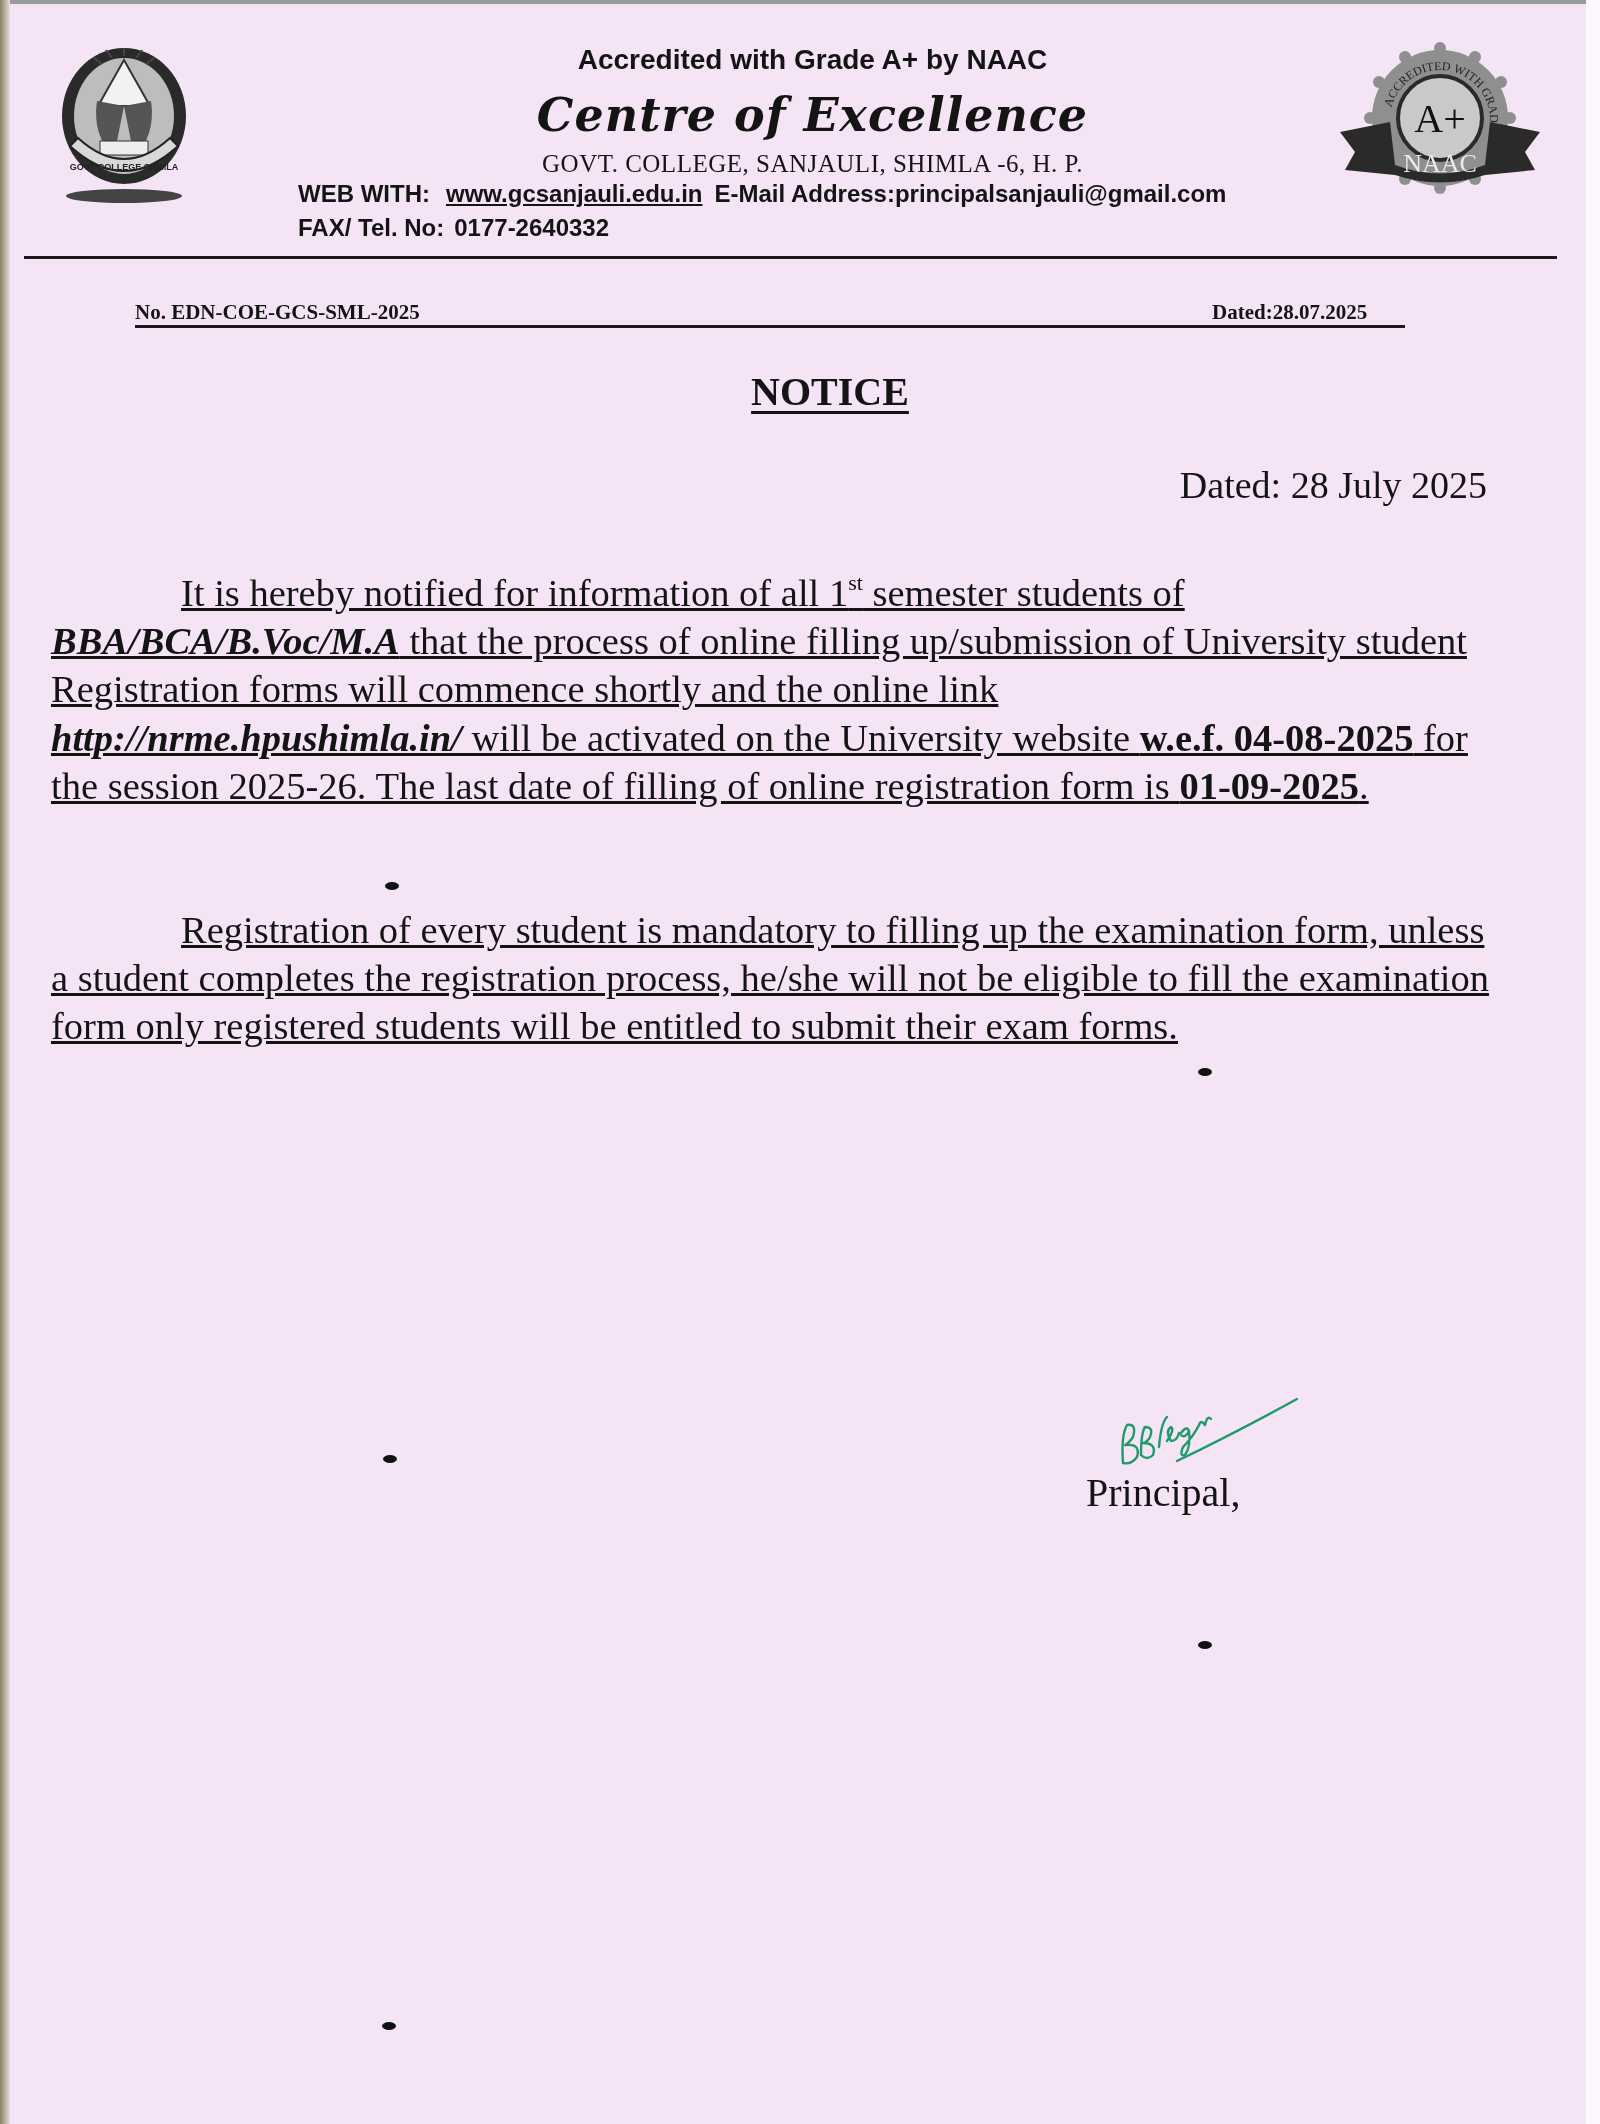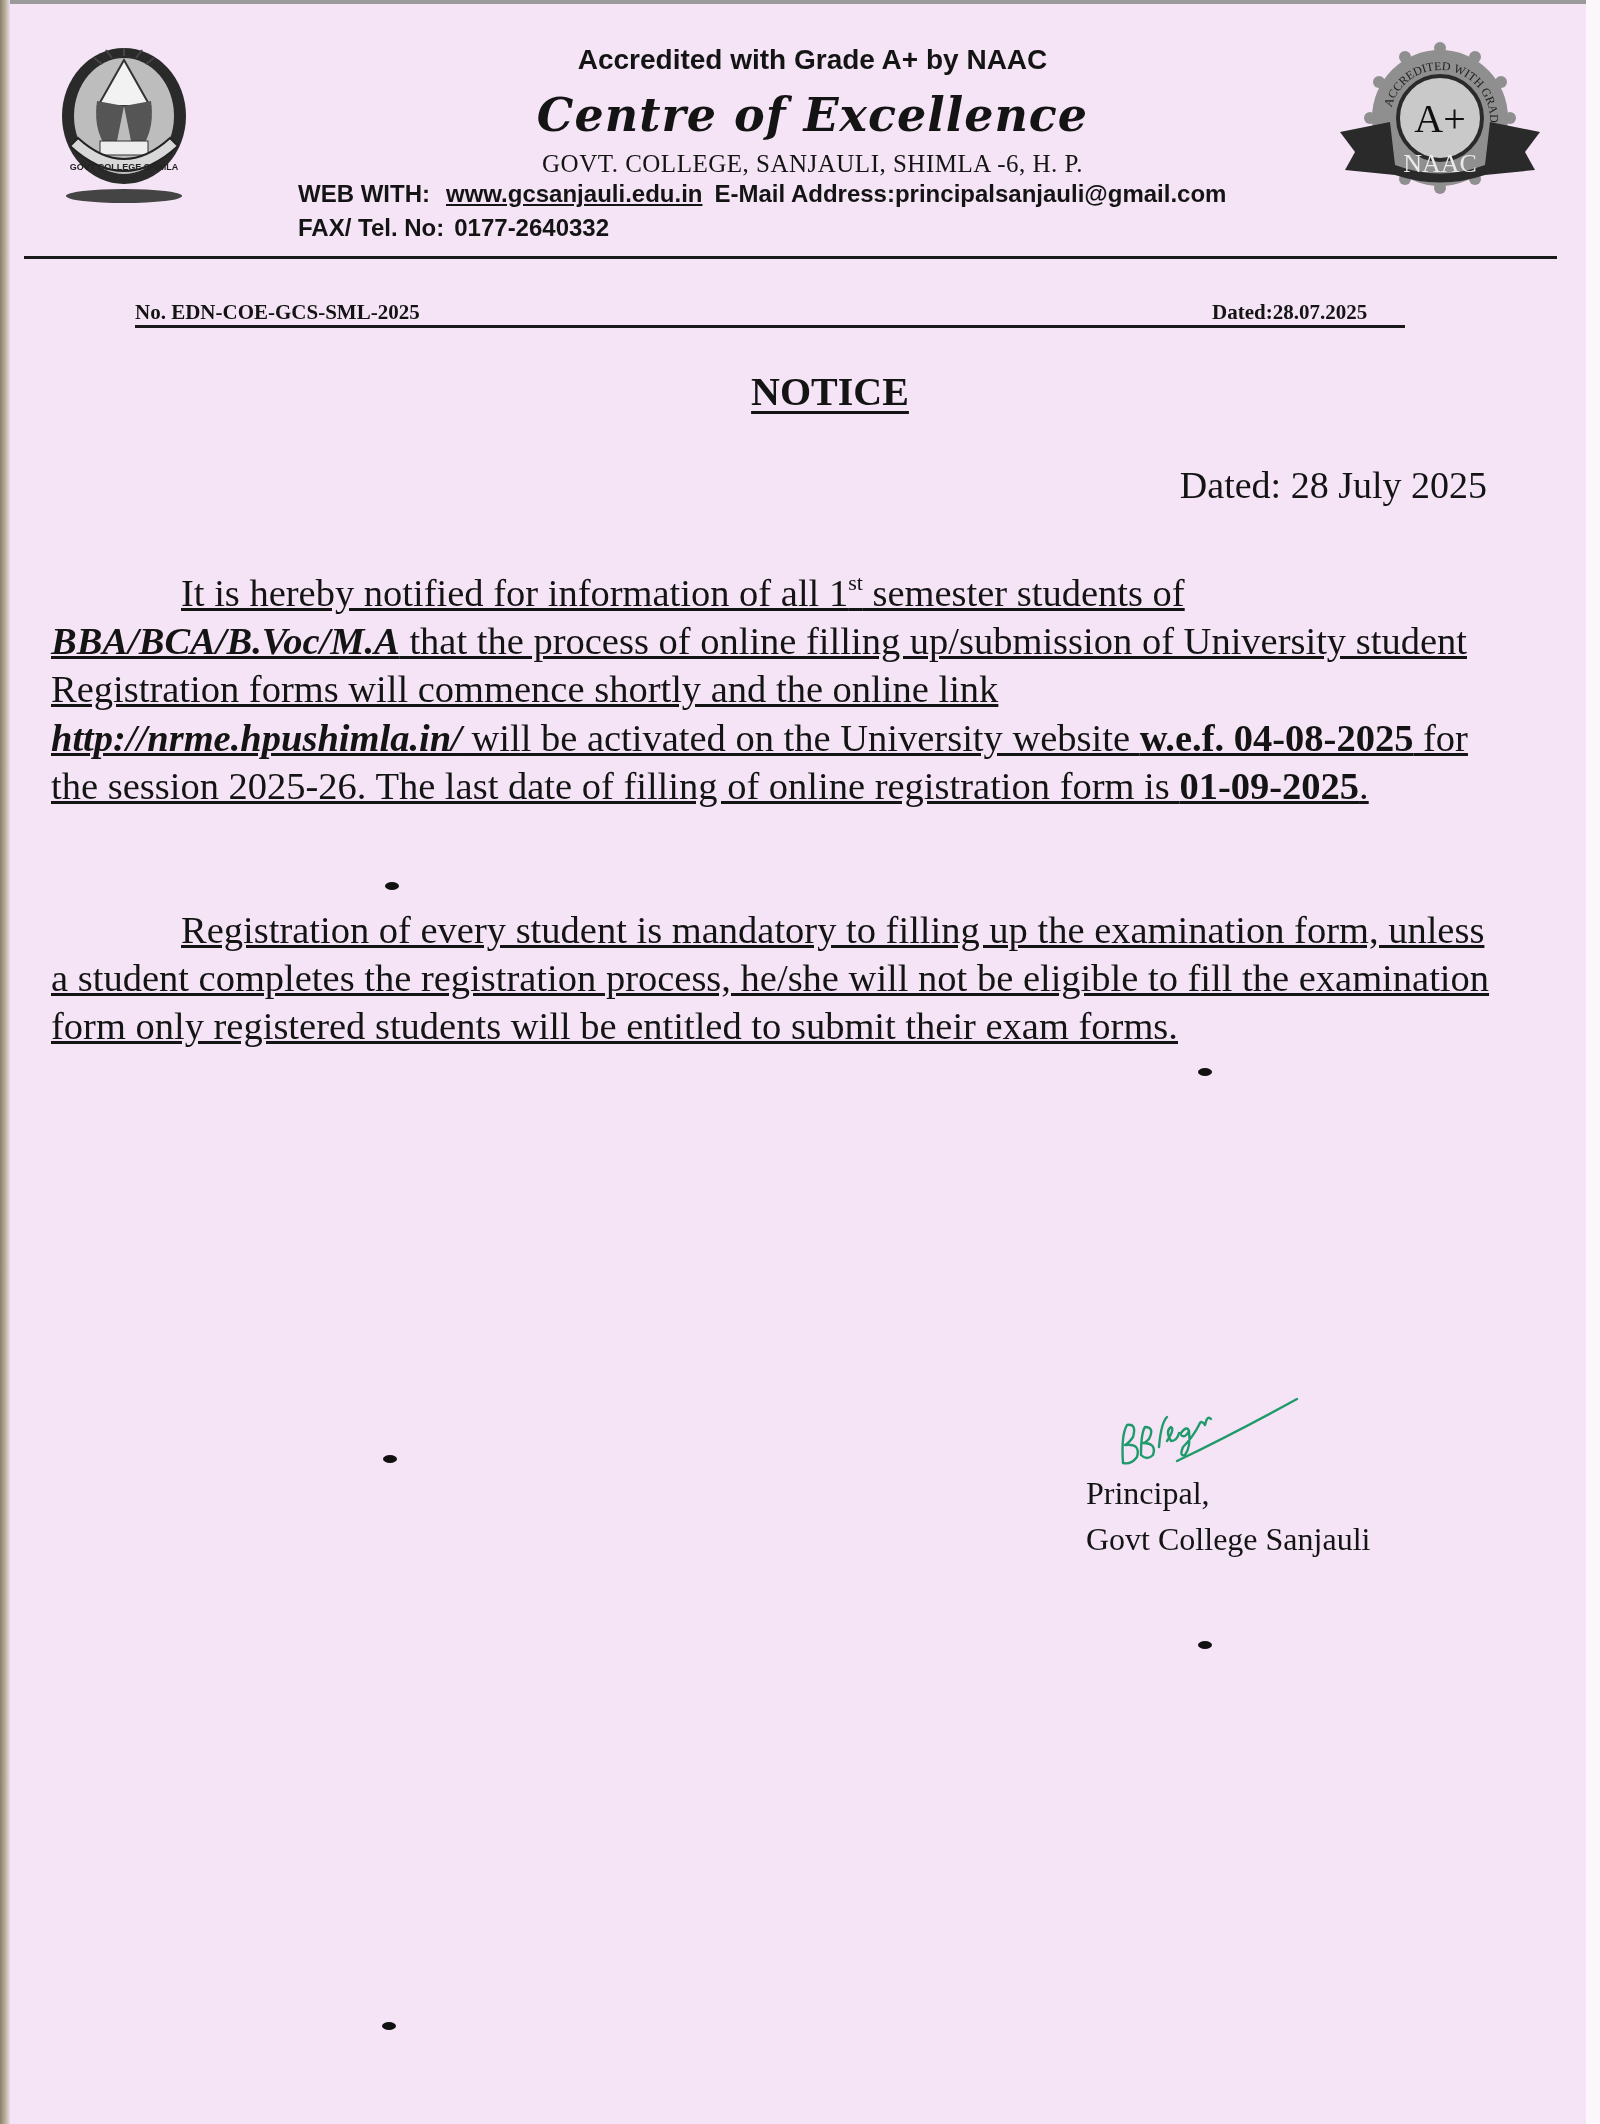--- a/index.html
+++ b/index.html
@@ -44,21 +44,21 @@
   .para p { margin: 9px; text-decoration: underline; }
   #para1 { top: 560px; }
   #para2 { top: 897px; }
   .indent { display: inline-block; width: 130px; }
   .bi { font-weight: bold; font-style: italic; }
   .b { font-weight: bold; }
   .link { font-weight: bold; font-style: italic; text-decoration: underline; text-decoration-thickness: 3px; }
   sup { font-size: 22px; line-height: 0; vertical-align: 16px; }
 
   #signature { left: 1115px; top: 1385px; width: 190px; height: 90px; }
-  #sign-block { left: 1086px; top: 1470px; font-size: 32px; line-height: 46px; }
+  #sign-block { left: 1086px; top: 1470px; font-size: 40px; line-height: 46px; }
   #sign-block div { white-space: nowrap; }
 
   .speck { position: absolute; width: 14px; height: 8px; border-radius: 50%; background: #111; }
 </style>
 </head>
 <body>
 
 <div class="top-edge"></div>
 <div class="left-edge"></div>
 <div class="right-edge"></div>
@@ -137,20 +137,19 @@
     <path d="M8 78 Q6 50 12 40 Q22 38 18 52 Q14 58 10 60 Q26 58 22 72 Q16 80 8 78"></path>
     <path d="M26 70 Q26 48 30 42 Q40 42 34 54 Q30 58 28 58 Q42 58 38 70 Q32 76 26 70"></path>
     <path d="M44 62 Q46 38 52 32"></path>
     <path d="M52 56 Q60 44 56 42 Q50 46 56 56 Q62 56 64 48"></path>
     <path d="M66 48 Q72 40 74 46 Q70 54 66 50 M74 46 Q76 62 70 70 Q64 72 68 62 Q78 52 84 40 Q86 34 90 40 Q92 30 96 34"></path>
     <path d="M62 76 Q120 48 182 14"></path>
   </g>
 </svg>
 <div id="sign-block" class="abs">
   <div>Principal,</div>
-  <div>Govt College Sanjauli</div>
 </div>
 
 <div class="speck" style="left:385px;top:882px;"></div>
 <div class="speck" style="left:1198px;top:1068px;"></div>
 <div class="speck" style="left:383px;top:1455px;"></div>
 <div class="speck" style="left:1198px;top:1641px;"></div>
 <div class="speck" style="left:382px;top:2022px;"></div>
 
 </body></html>

